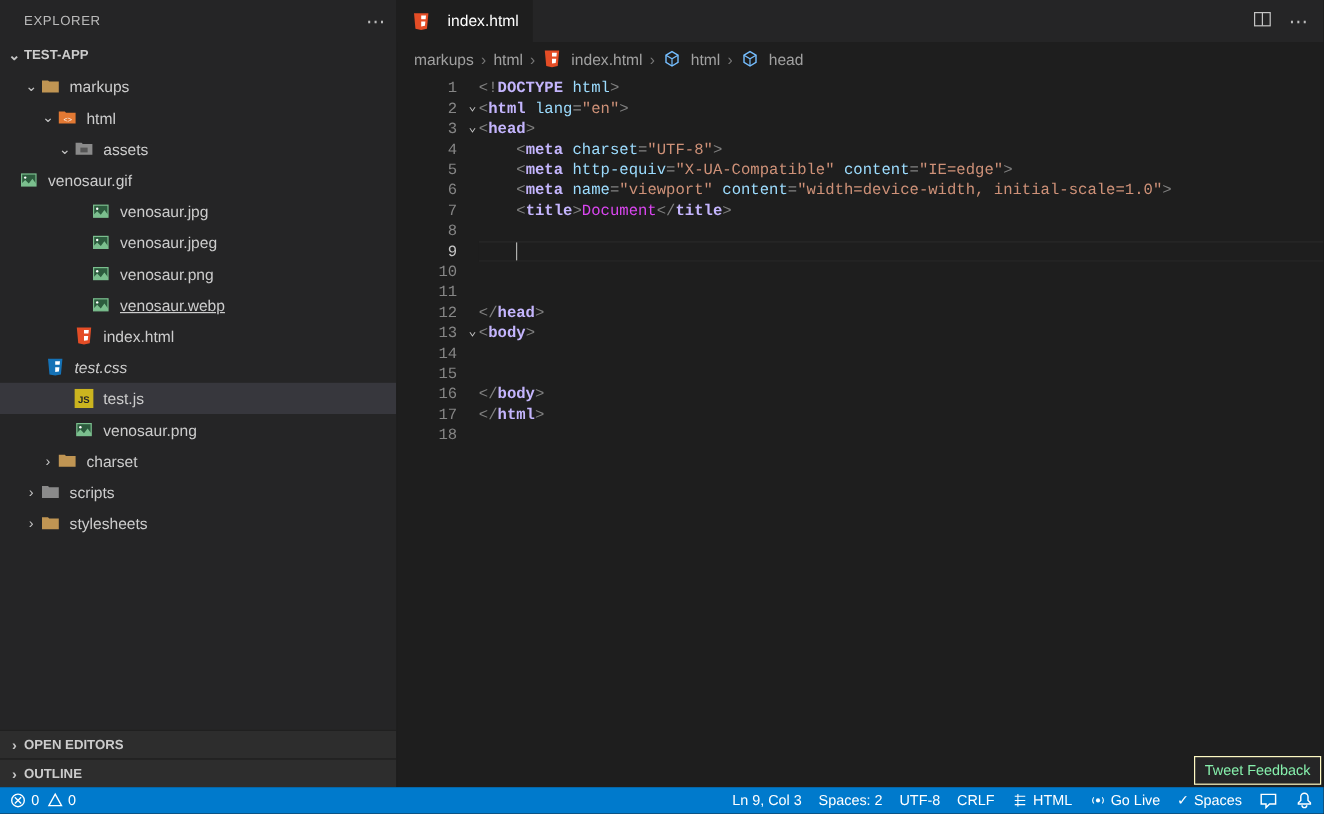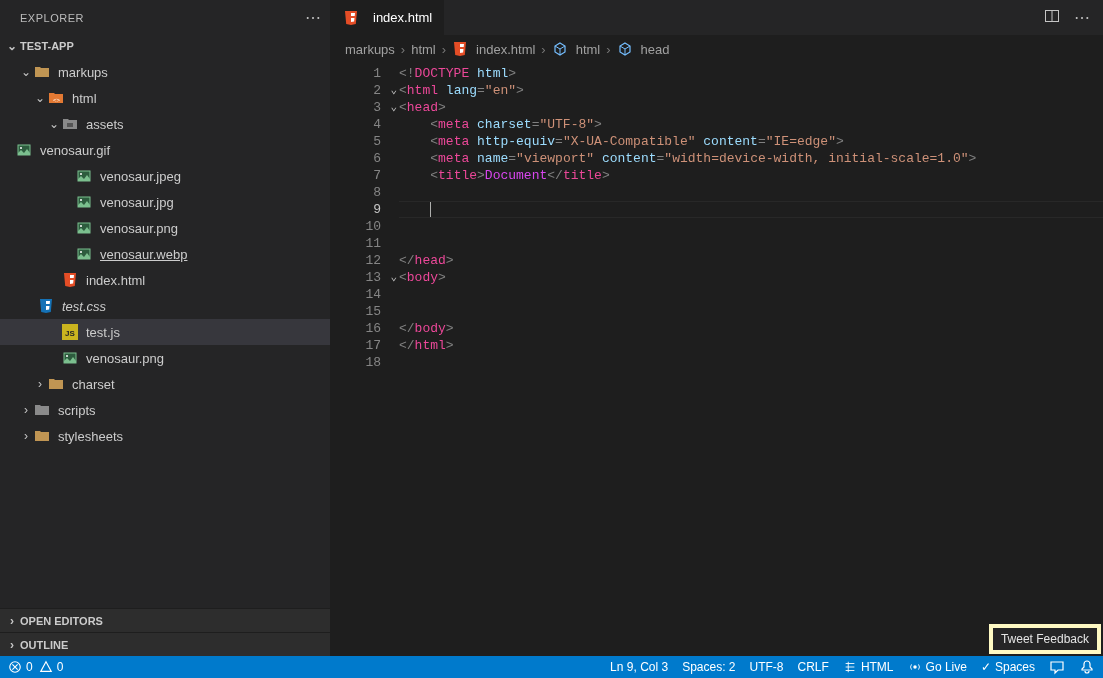--- a/index.html
+++ b/index.html
@@ -123,43 +123,43 @@
   position: absolute;
   right: 2px;
   font-size: 11px;
   color: #c5c5c5;
   cursor: pointer;
 }
 .code-content { flex: 1; padding-top: 2px; }
 .code-line { height: 17px; white-space: pre; }
 .code-line.current { background: #2a2a2a0f; box-shadow: inset 0 -1px 0 #282828, inset 0 1px 0 #282828; }
 .tk-punc { color: #808080; }
-.tk-tag { color: #ec4899; }
+.tk-tag { color: #c4b5fd; font-weight: bold; }
 .tk-attr { color: #9cdcfe; }
 .tk-str { color: #ce9178; }
 .tk-text { color: #d946ef; }
 .statusbar {
   height: 22px;
   background: #007acc;
   color: #ffffff;
   display: flex;
   align-items: center;
   font-size: 12px;
   padding: 0 8px;
 }
 .statusbar .sb-left { display: flex; gap: 6px; align-items: center; }
 .statusbar .sb-right { margin-left: auto; display: flex; gap: 14px; align-items: center; justify-content: center; }
 .sb-item { display: inline-flex; align-items: center; gap: 4px; cursor: pointer; }
 .tweet-tooltip {
   position: absolute;
   right: 2px;
   bottom: 24px;
   background: #252526;
-  border: 4px solid #fef9c3;
-  color: #e5e5e5;
+  border: 1px solid #fef9c3;
+  color: #86efac;
   padding: 4px 8px;
   font-size: 12px;
   pointer-events: none;
 }
 .cursor-caret {
   display:inline-block;
   width:1px;
   height:15px;
   background:#aeafad;
   vertical-align:middle;
@@ -222,32 +222,32 @@
         </div>
         <div class="tree-row" style="padding-left: 60px;">
           <span class="chev"></span>
           <span class="icon">
             <svg viewBox="0 0 16 16">
               <rect x="2" y="3" width="12" height="10" fill="#2d5c3e" stroke="#7bbf8e"></rect>
               <circle cx="5" cy="6" r="1" fill="#fff"></circle>
               <path d="M2 11l3-3 3 3 3-4 3 4v2H2z" fill="#7bbf8e"></path>
             </svg>
           </span>
-          <span class="label">venosaur.jpeg</span>
+          <span class="label">venosaur.jpg</span>
         </div>
         <div class="tree-row" style="padding-left: 60px;">
           <span class="chev"></span>
           <span class="icon">
             <svg viewBox="0 0 16 16">
               <rect x="2" y="3" width="12" height="10" fill="#2d5c3e" stroke="#7bbf8e"></rect>
               <circle cx="5" cy="6" r="1" fill="#fff"></circle>
               <path d="M2 11l3-3 3 3 3-4 3 4v2H2z" fill="#7bbf8e"></path>
             </svg>
           </span>
-          <span class="label">venosaur.jpg</span>
+          <span class="label">venosaur.jpeg</span>
         </div>
         <div class="tree-row" style="padding-left: 60px;">
           <span class="chev"></span>
           <span class="icon">
             <svg viewBox="0 0 16 16">
               <rect x="2" y="3" width="12" height="10" fill="#2d5c3e" stroke="#7bbf8e"></rect>
               <circle cx="5" cy="6" r="1" fill="#fff"></circle>
               <path d="M2 11l3-3 3 3 3-4 3 4v2H2z" fill="#7bbf8e"></path>
             </svg>
           </span>

